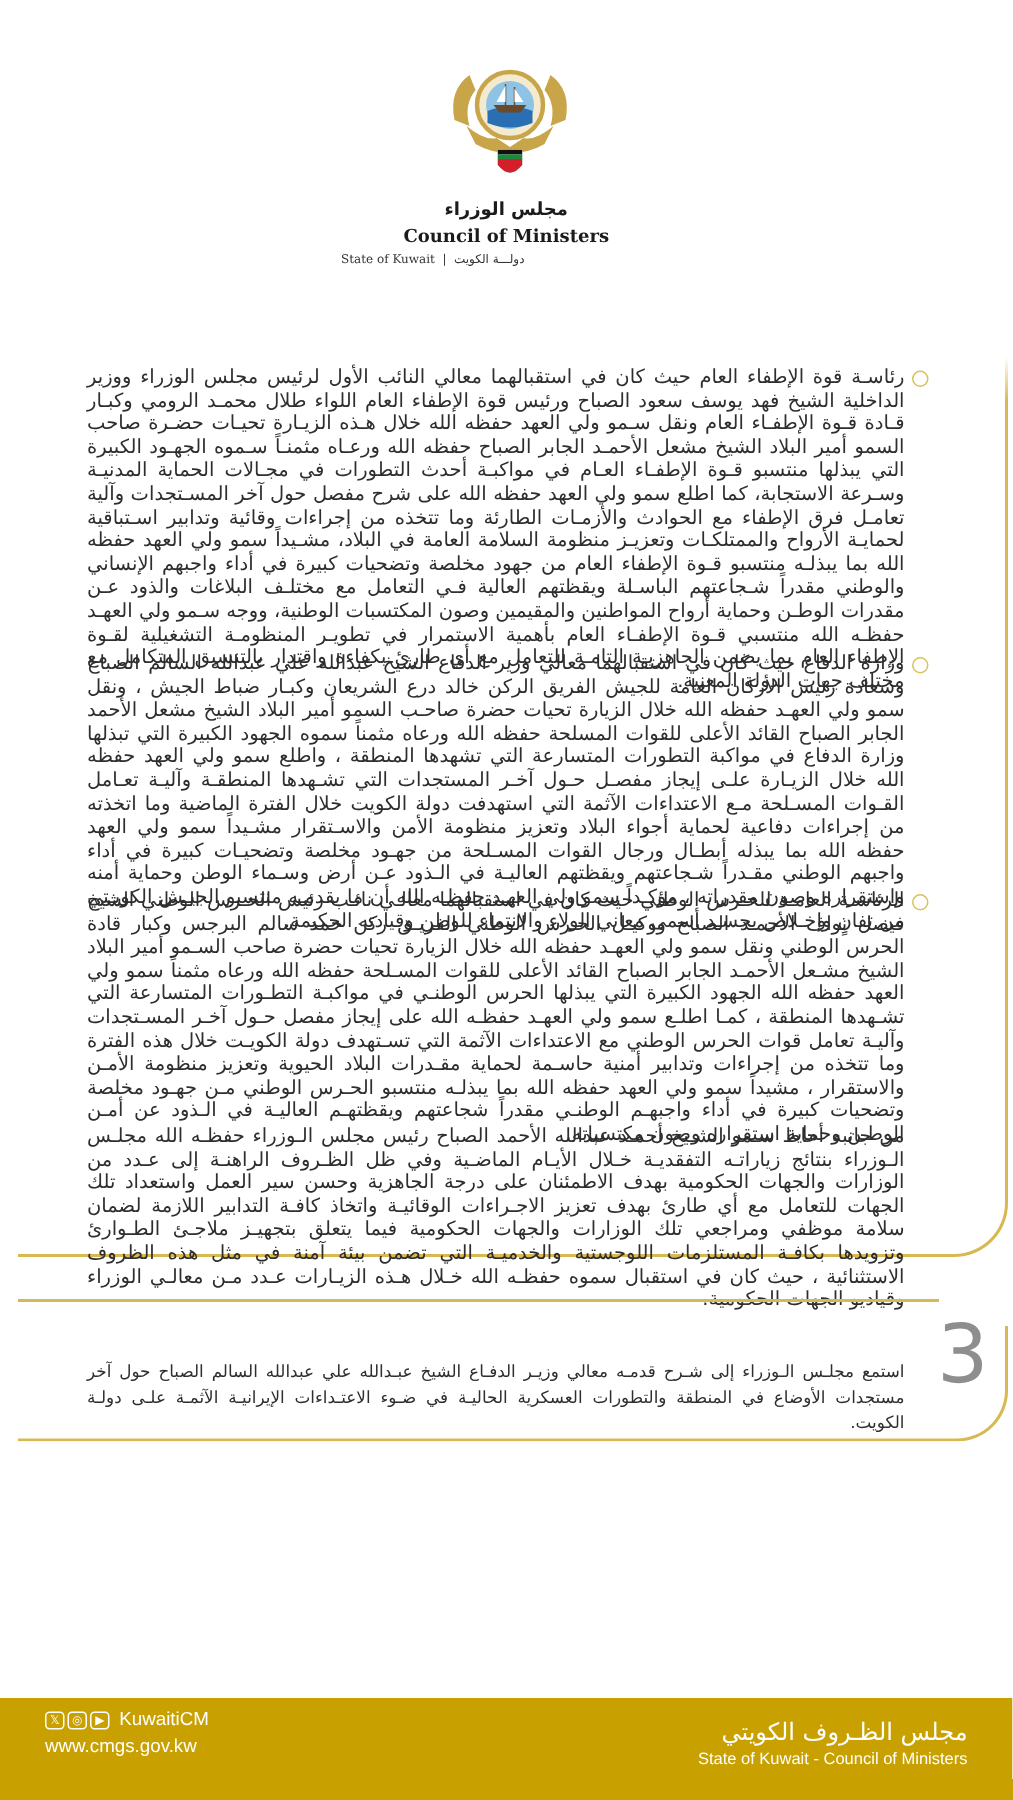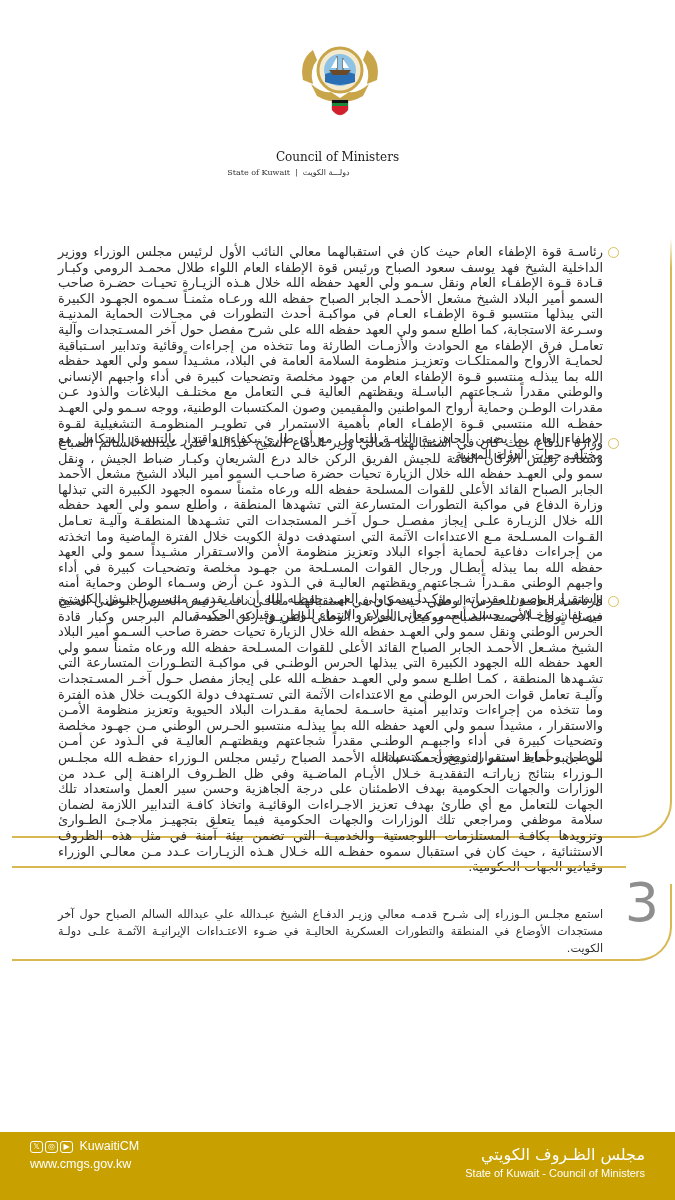--- a/index.html
+++ b/index.html
@@ -2,21 +2,21 @@
 <html><head>
 <meta charset="utf-8">
 <style>
   * { box-sizing: border-box; margin: 0; padding: 0; }
   html, body { width: 675px; height: 1200px; background: #ffffff; overflow: hidden; }
   body { position: relative; font-family: "DejaVu Sans", sans-serif; color: #2a2a2a; }
 
   .header { position: absolute; top: 0; left: 0; width: 675px; height: 230px; }
   .emblem { position: absolute; left: 297px; top: 40px; width: 86px; height: 82px; }
   .logo-ar { position: absolute; top: 132px; left: 0; width: 675px; text-align: center; font-size: 12px; font-weight: bold; color: #1b1b1b; direction: rtl; }
-  .logo-en { position: absolute; top: 150px; left: 0; width: 675px; text-align: center; font-family: "DejaVu Serif", serif; font-size: 12px; font-weight: normal; color: #1b1b1b; }
+  .logo-en { position: absolute; top: 150px; left: 0; width: 675px; text-align: center; font-family: "DejaVu Serif", serif; font-size: 12px; font-weight: bold; color: #1b1b1b; }
   .logo-sub { position: absolute; top: 168px; left: 0; width: 577px; text-align: center; font-family: "DejaVu Serif", serif; font-size: 8px; color: #333; }
   .logo-sub .sep { margin: 0 5px; }
 
   .bullets-box {
     position: absolute; left: 12px; top: 238px; width: 660px; height: 600px;
     border-right: 2px solid #d8b850; border-bottom: 2px solid #d8b850;
     border-bottom-right-radius: 36px;
   }
   .bullets-box .topfade { position:absolute; right:-2px; top:0; width:2px; height:30px; background: linear-gradient(#fff, #d8b850); }
 
@@ -68,20 +68,21 @@
     <path d="M28 34 Q43 28 58 34 L58 42 Q43 48 28 42 Z" fill="#2a6fb3"></path>
     <path d="M32 30 L54 30 L50 35 L36 35 Z" fill="#6b4a2a"></path>
     <path d="M40 16 L40 30 M46 18 L46 30" stroke="#6b4a2a" stroke-width="1"></path>
     <path d="M40 17 L34 28 L40 28 Z M46 19 L52 28 L46 28 Z" fill="#ffffff"></path>
     <path d="M14 44 Q26 54 34 52 L43 58 L52 52 Q60 54 72 44 L66 56 Q56 62 43 62 Q30 62 20 56 Z" fill="#c9a54a"></path>
     <path d="M35 60 L51 60 L51 70 Q43 80 35 70 Z" fill="#ffffff" stroke="#999" stroke-width="0.6"></path>
     <path d="M35 60 L51 60 L51 63 L35 63 Z" fill="#111"></path>
     <path d="M35 66 L51 66 L51 70 Q43 80 35 70 Z" fill="#d21f2b"></path>
     <path d="M35 63 L51 63 L51 66 L35 66 Z" fill="#1a8a3a"></path>
   </svg>
+  <div class="logo-ar">مجلس الوزراء</div>
   <div class="logo-en">Council of Ministers</div>
   <div class="logo-sub">
     <span>State of Kuwait</span><span class="sep">|</span><span>دولـــة الكويت</span>
   </div>
 </div>
 
 <div class="bullets-box">
     <div class="topfade"></div>
   </div>
 

